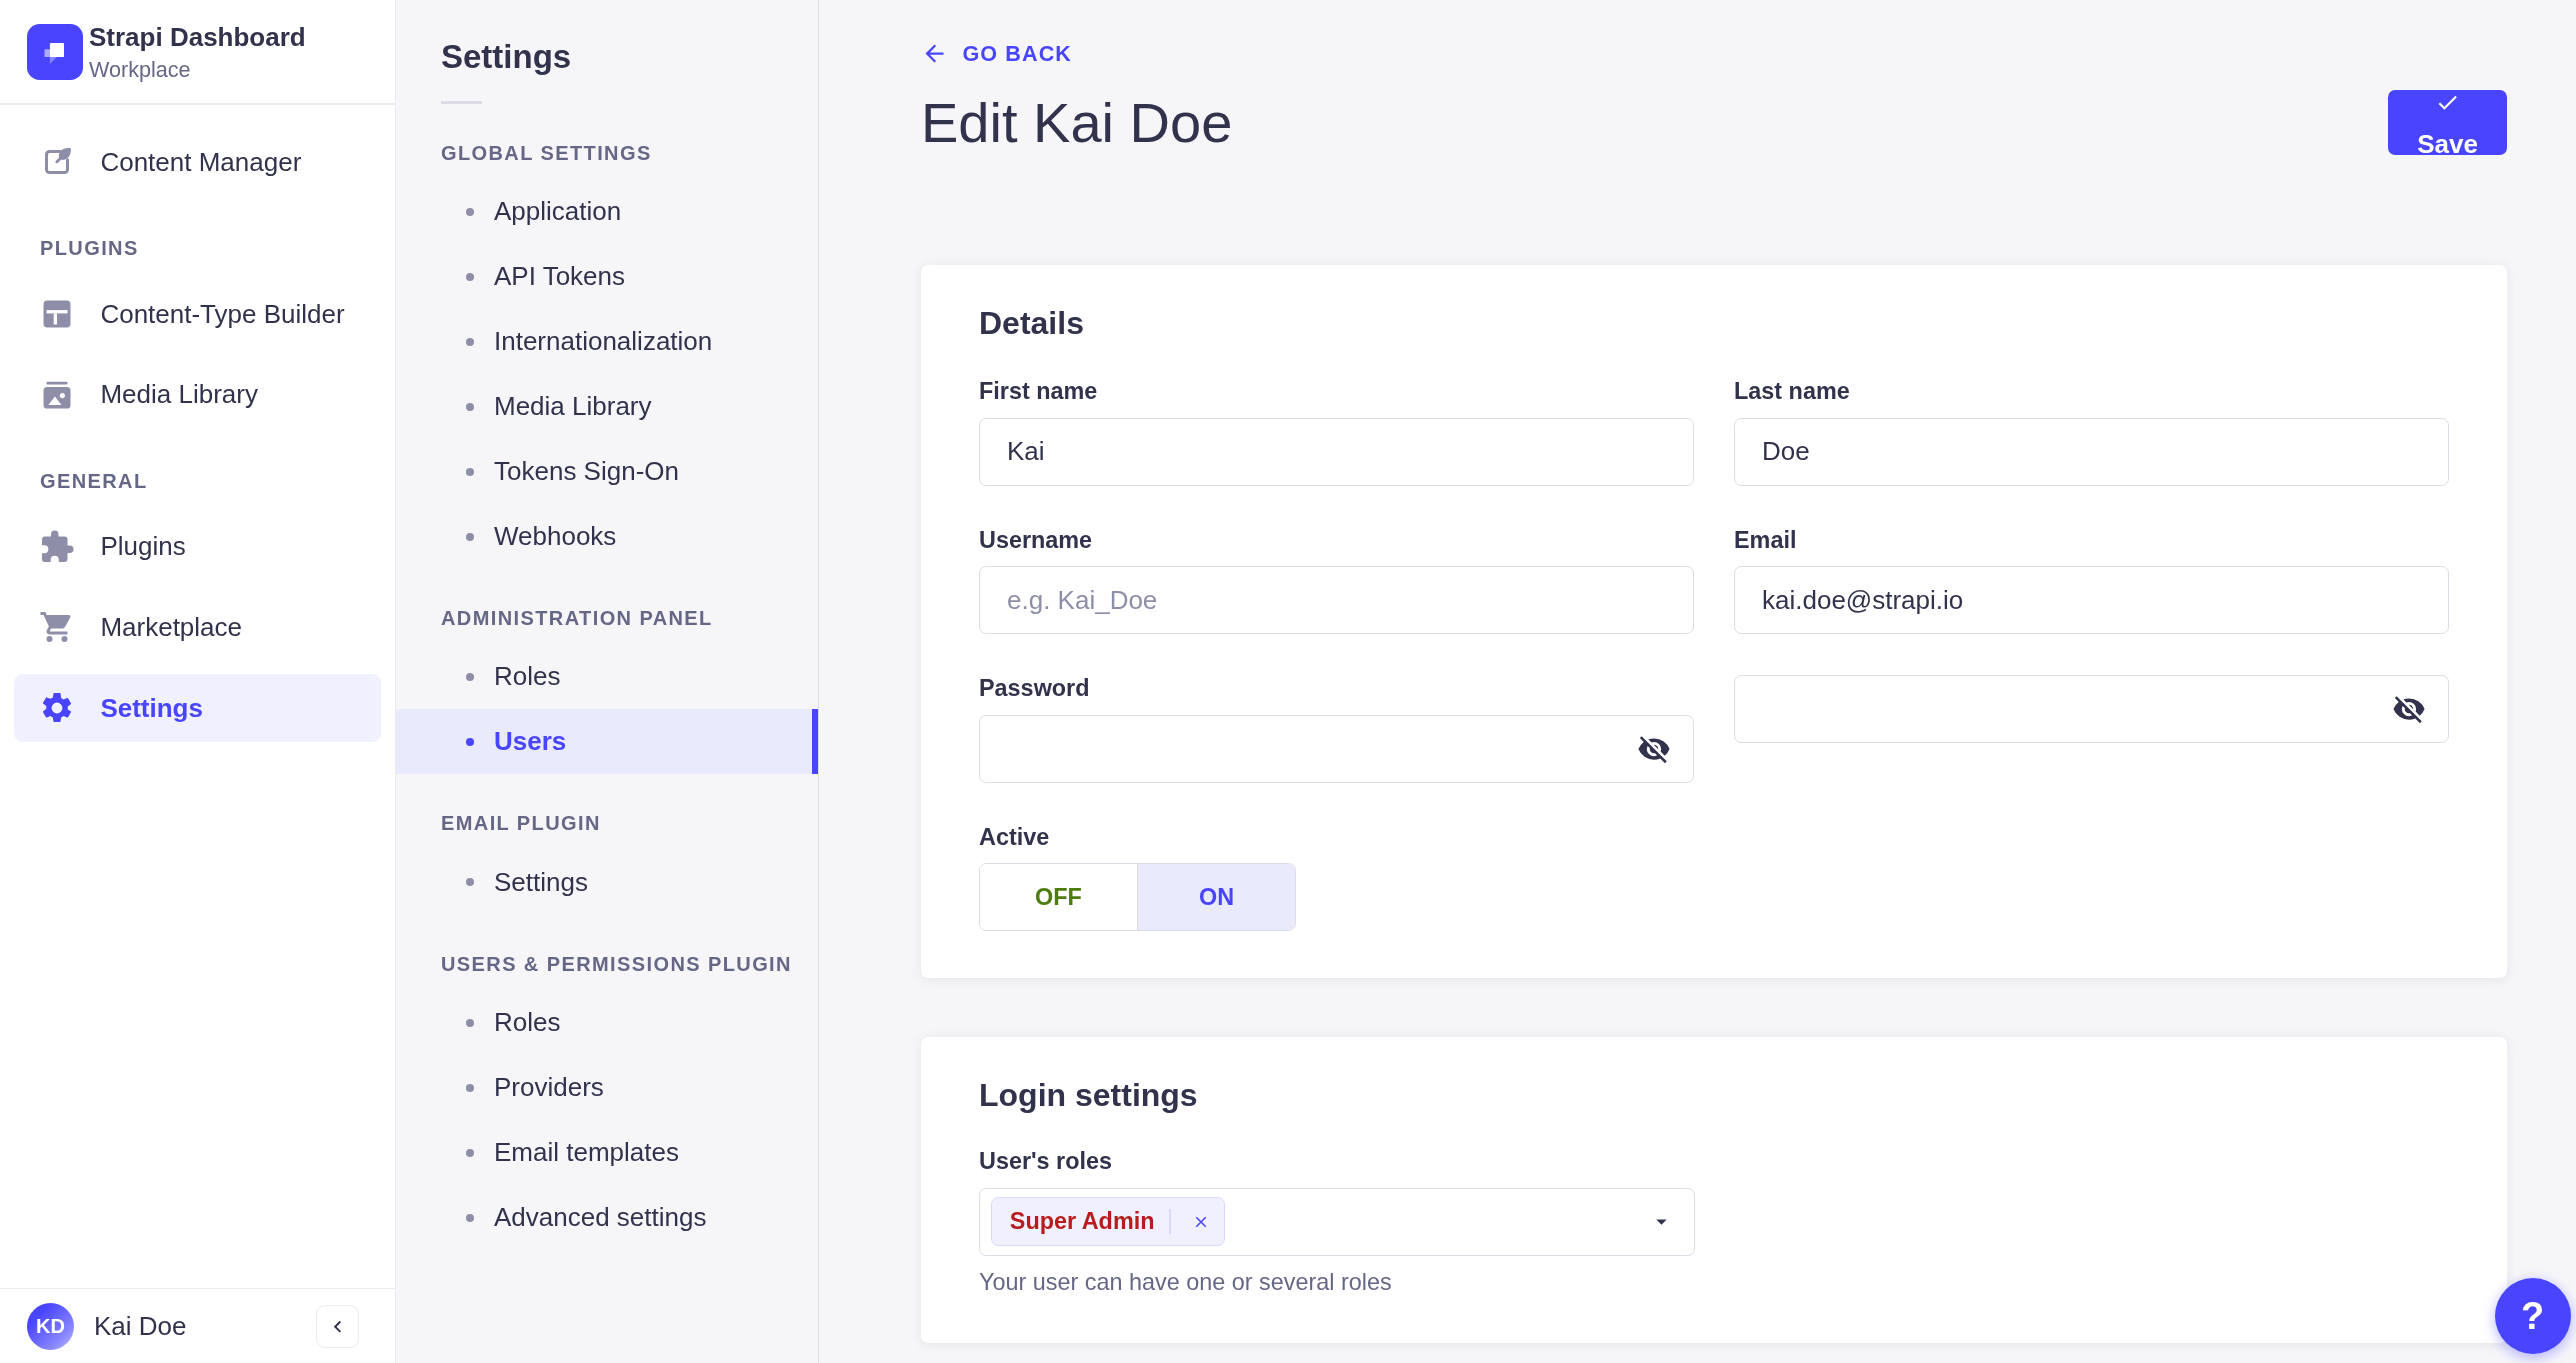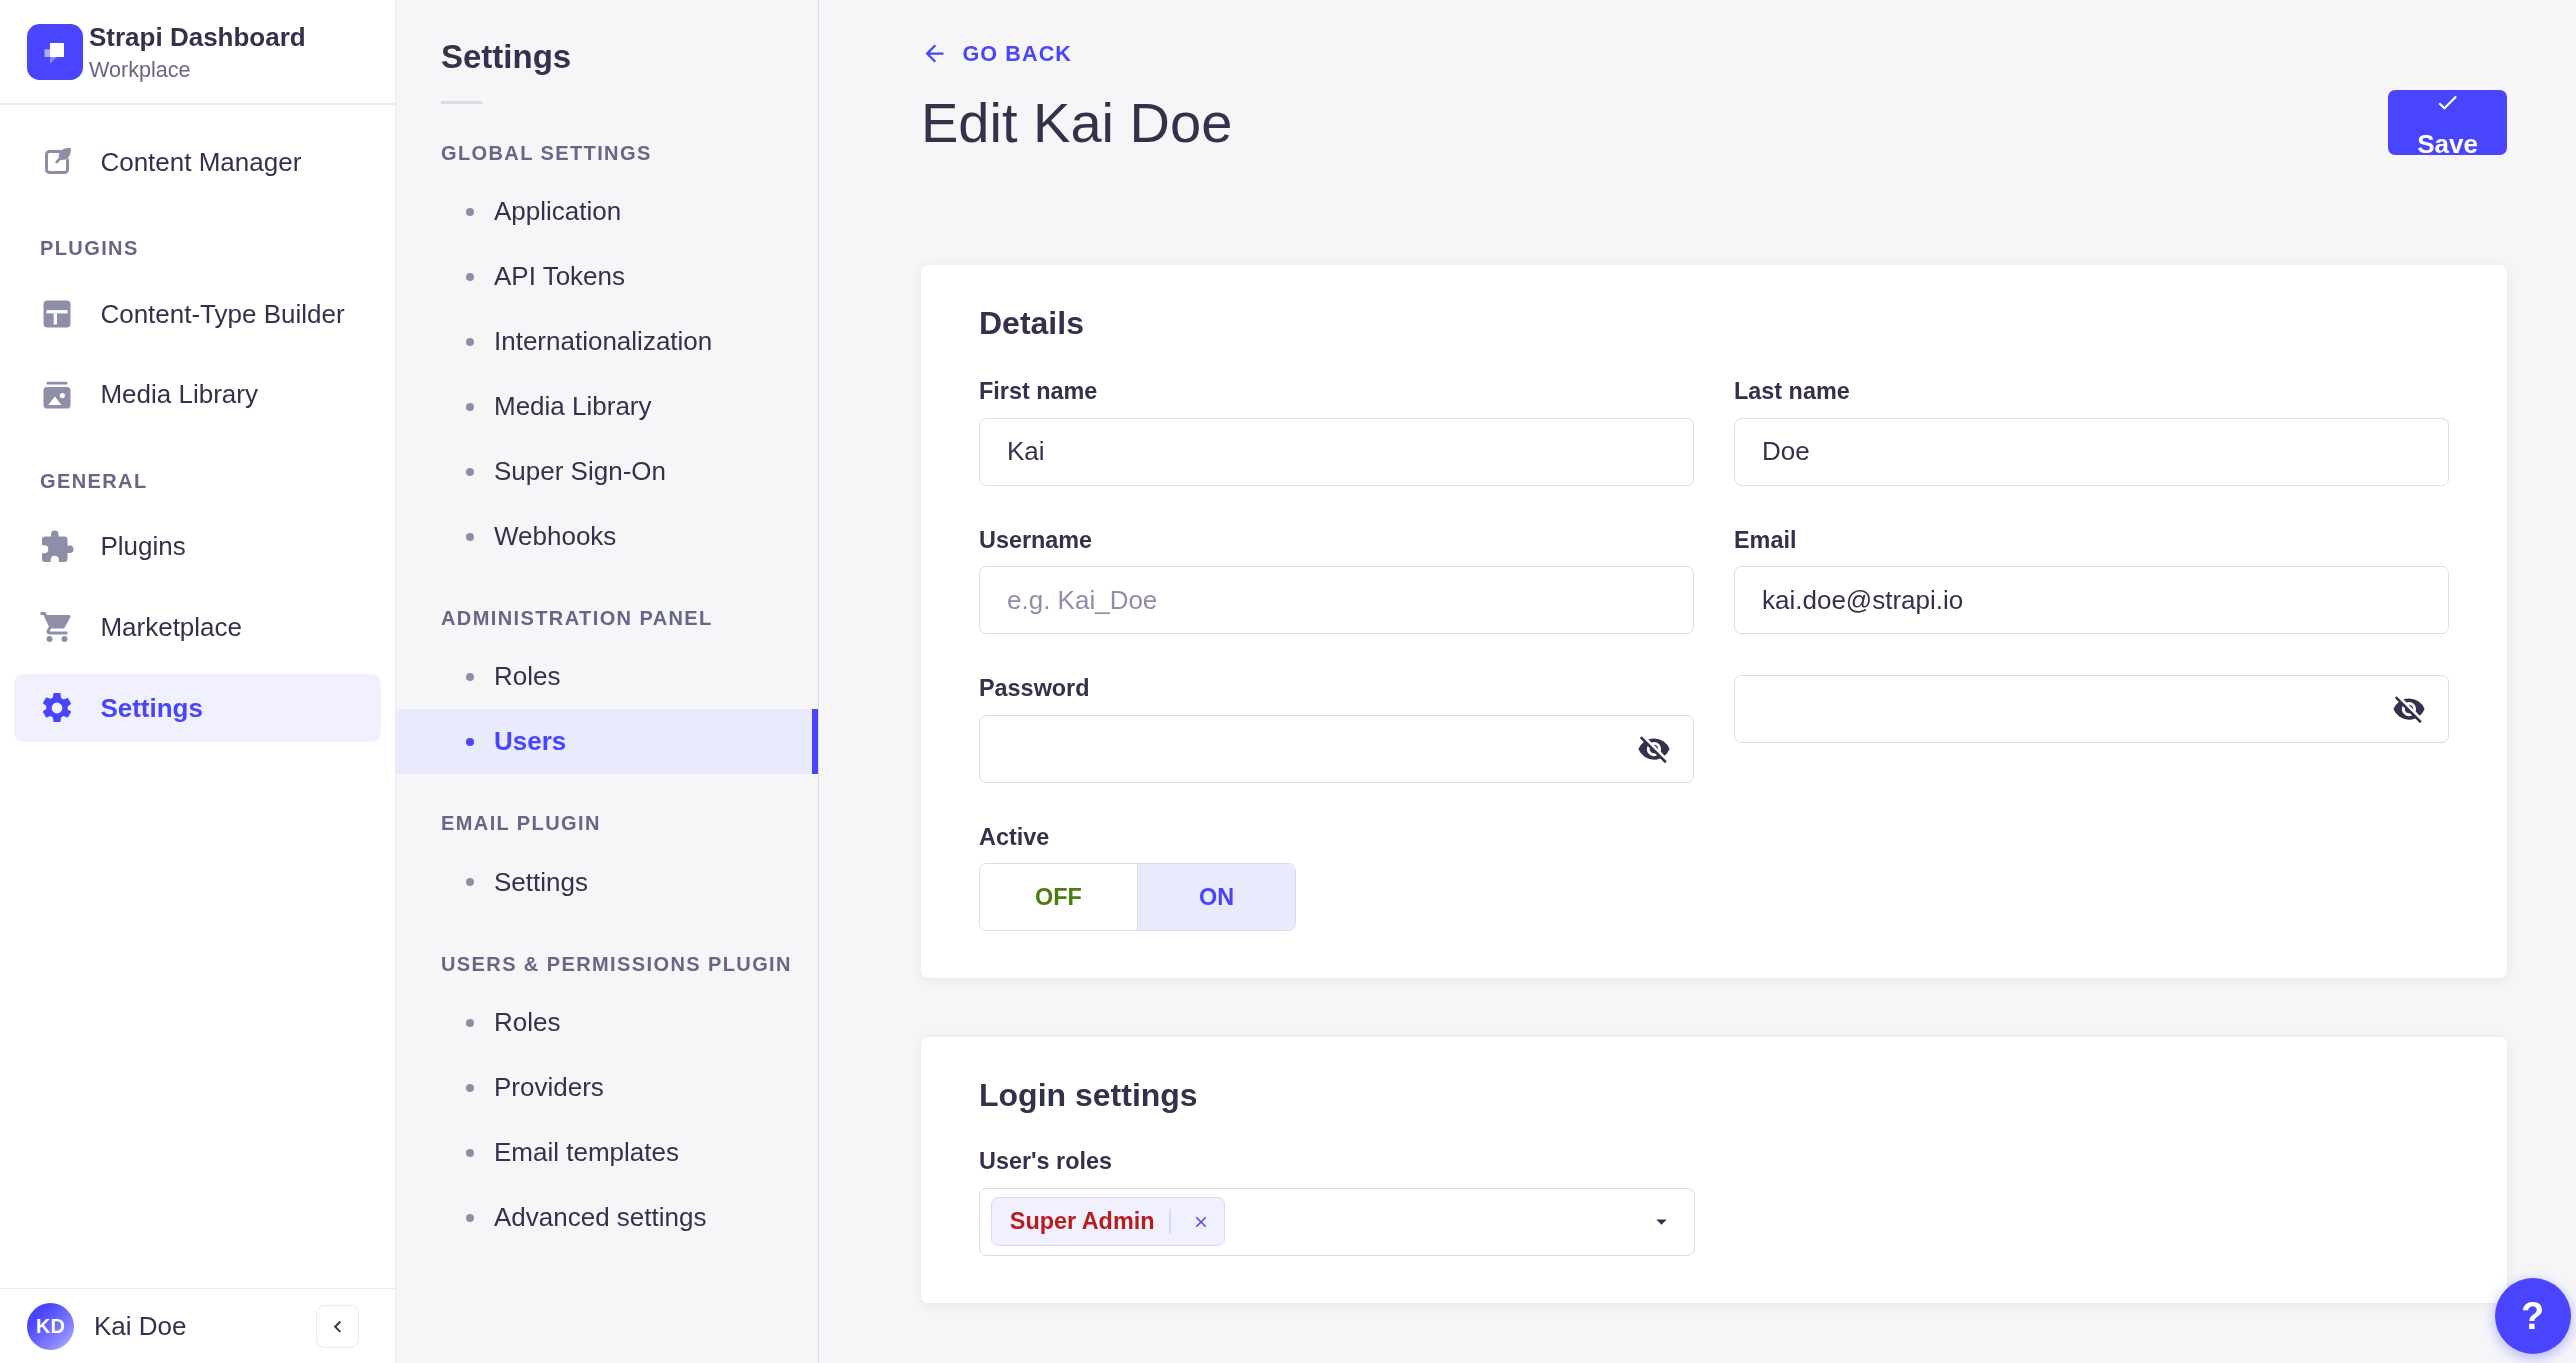--- a/index.html
+++ b/index.html
@@ -200,21 +200,21 @@
         <a class="subnav-item">
             <span class="bullet"></span>
             <span>Internationalization</span>
           </a>
         <a class="subnav-item">
             <span class="bullet"></span>
             <span>Media Library</span>
           </a>
         <a class="subnav-item">
             <span class="bullet"></span>
-            <span>Super Sign-On</span>
+            <span>Tokens Sign-On</span>
           </a>
         <a class="subnav-item">
             <span class="bullet"></span>
             <span>Webhooks</span>
           </a>
       </div>
     </div>
 
     <div class="subnav-section">
       <div class="subnav-header">ADMINISTRATION PANEL</div>
@@ -357,18 +357,19 @@
                 <path d="M19 6.41 17.59 5 12 10.59 6.41 5 5 6.41 10.59 12 5 17.59 6.41 19 12 13.41 17.59 19 19 17.59 13.41 12Z" fill="#4945ff"></path>
               </svg>
           </span>
         </span>
         <span class="caret">
           <svg viewBox="0 0 24 24">
               <path d="M7 10l5 5 5-5Z" fill="#32324d"></path>
             </svg>
         </span>
       </div>
+      <p class="helper">Your user can have one or several roles</p>
     </section>
   </main>
 
   <button class="help-fab">?</button>
 </div>
 
 
 </body></html>

